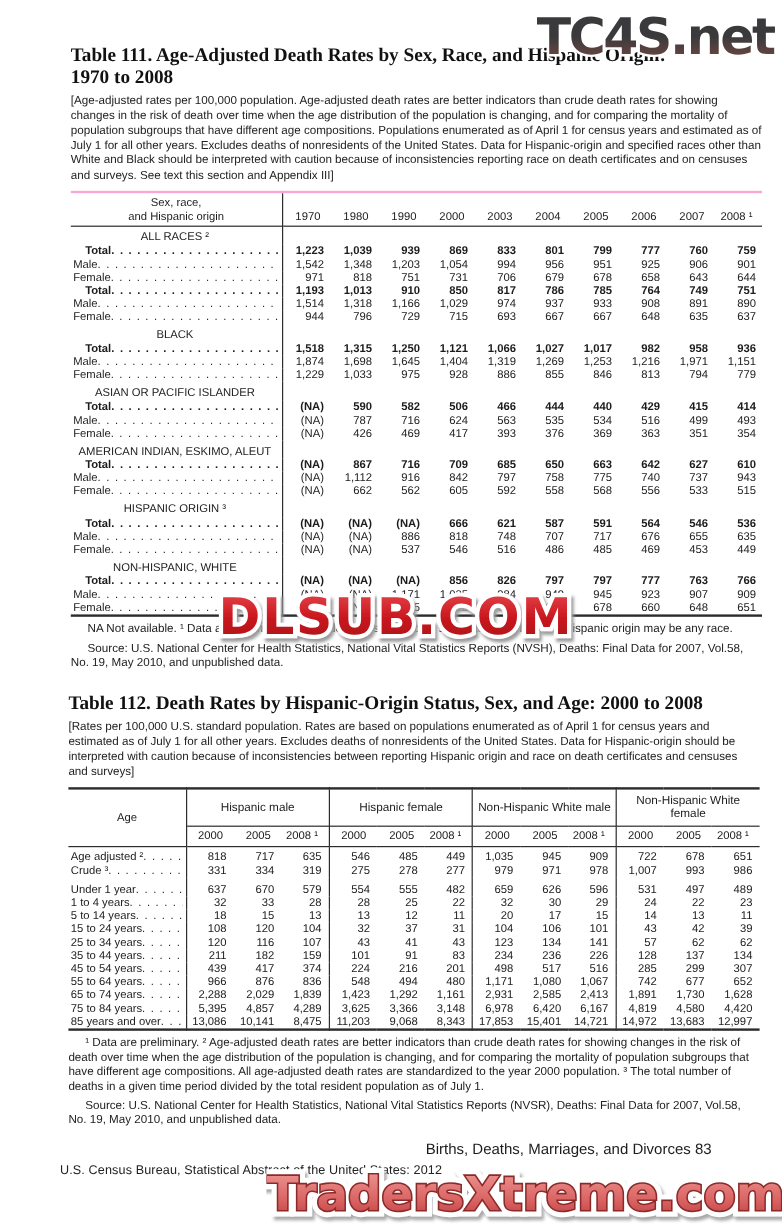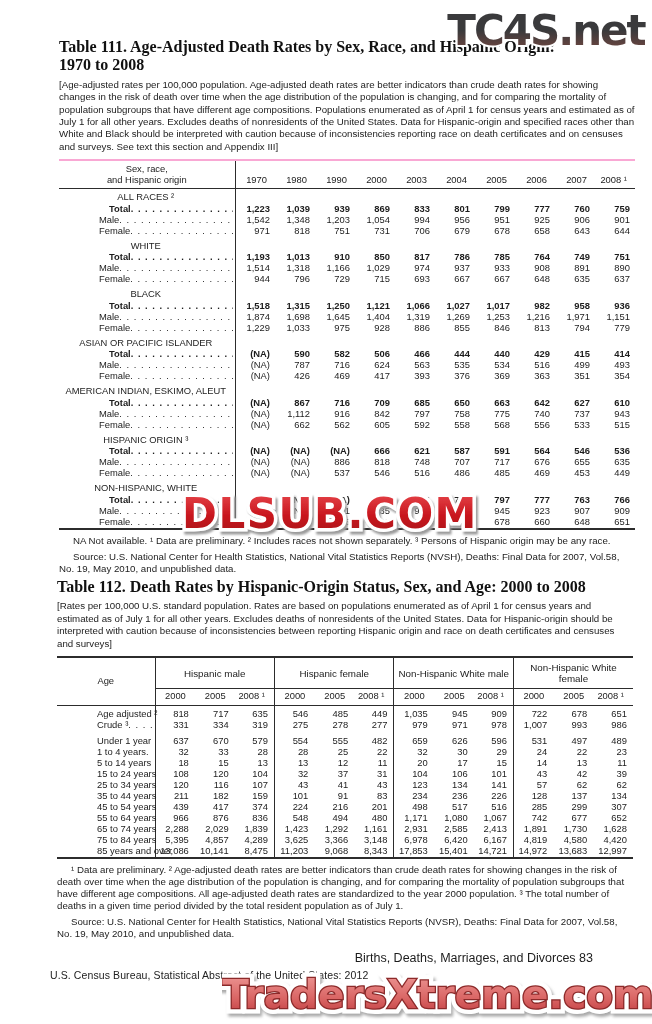--- a/index.html
+++ b/index.html
@@ -45,21 +45,21 @@
   #t112 th.age-h{border-right:1px solid #2c2c2c;text-align:center;vertical-align:middle;border-bottom:1.5px solid #2c2c2c;}
   #t112 th.grp{text-align:center;font-size:9.8px;line-height:11px;padding:3px 2px;border-bottom:1px solid #2c2c2c;vertical-align:middle;height:24px;}
   #t112 th.yr{text-align:right;padding:2px 9px 3px 0;border-bottom:1.5px solid #2c2c2c;}
   #t112 .gb{border-right:1px solid #2c2c2c;}
   #t112 td.stub{border-right:1px solid #2c2c2c;padding-right:3px;}
   #t112 td.num{text-align:right;padding-right:6px;height:11px;}
   #t112 tbody tr:first-child td{padding-top:3px;}
   #t112 tr.gap td{padding-top:5px;}
 
   
-  .stub-flex{display:flex;align-items:baseline;margin-left:38px;}
+  .stub-flex{display:flex;align-items:baseline;}
   .lbl{white-space:nowrap;padding-left:2px;}
   tr.b .lbl{padding-left:12px;}
   .dots{flex:1;overflow:hidden;white-space:nowrap;letter-spacing:1px;}
   .dots::before{content:". . . . . . . . . . . . . . . . . . . . . . . . . . . . . . . . . . . .";}
 
   
   .fn{font-size:9.7px;line-height:12px;margin:4px 0 0 0;text-indent:14px;color:#222;}
   .fn.first{margin-top:5px;}
 
   
@@ -160,24 +160,20 @@
             <td class="num">971</td>
             <td class="num">818</td>
             <td class="num">751</td>
             <td class="num">731</td>
             <td class="num">706</td>
             <td class="num">679</td>
             <td class="num">678</td>
             <td class="num">658</td>
             <td class="num">643</td>
             <td class="num">644</td>
-          </tr>
-          <tr class="sec">
-            <td class="stub sec-name">WHITE</td>
-            <td class="sec-rest" colspan="10"></td>
           </tr>
           <tr class="b">
             <td class="stub">
               <div class="stub-flex">
                 <span class="lbl">Total</span>
                 <span class="dots"></span>
               </div>
             </td>
             <td class="num">1,193</td>
             <td class="num">1,013</td>

